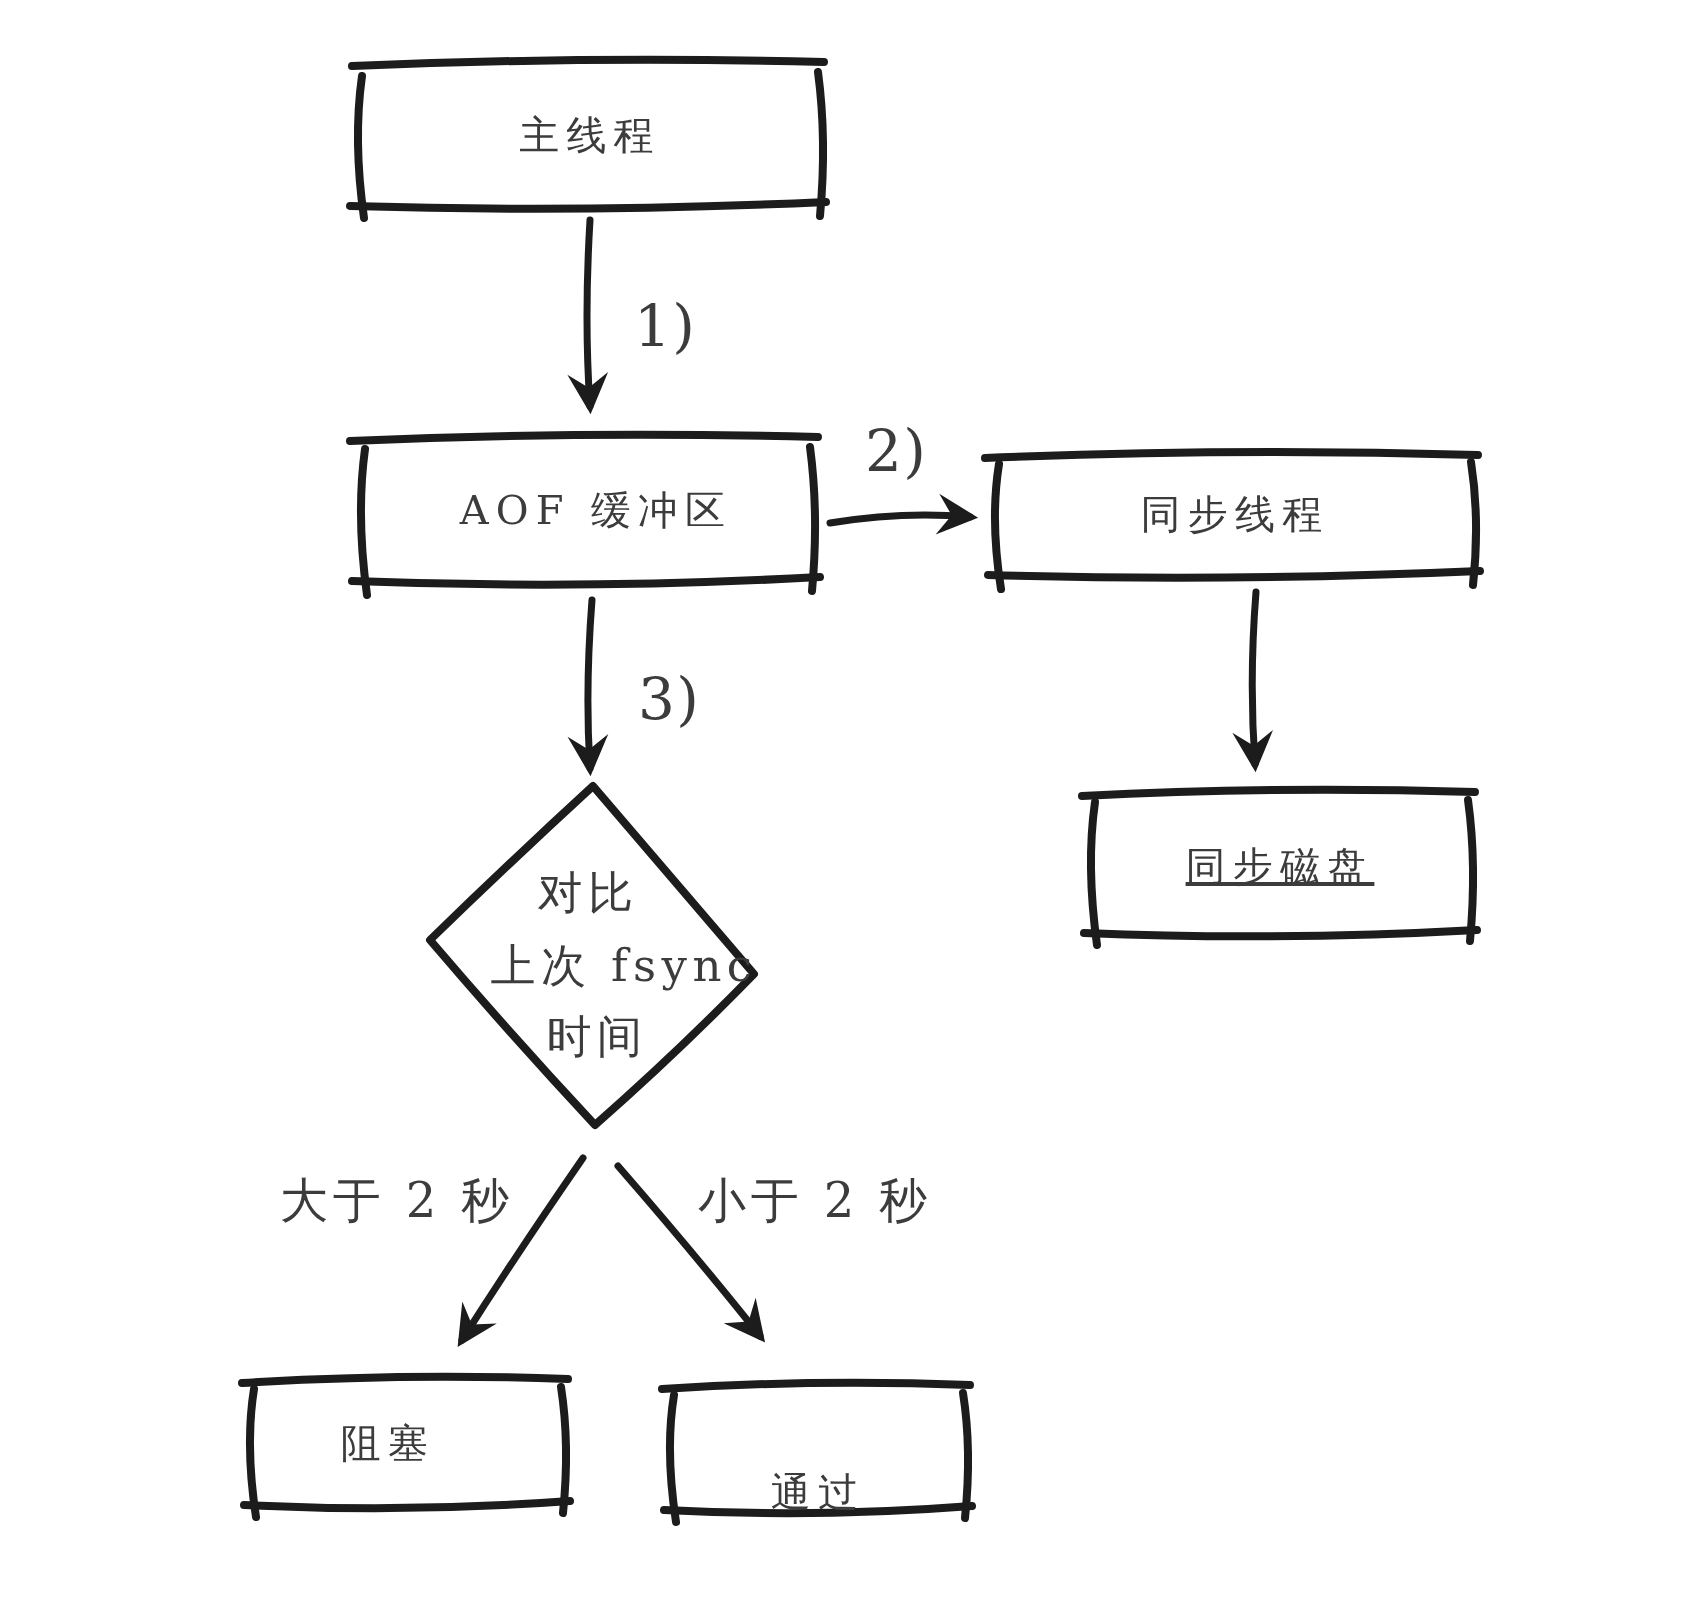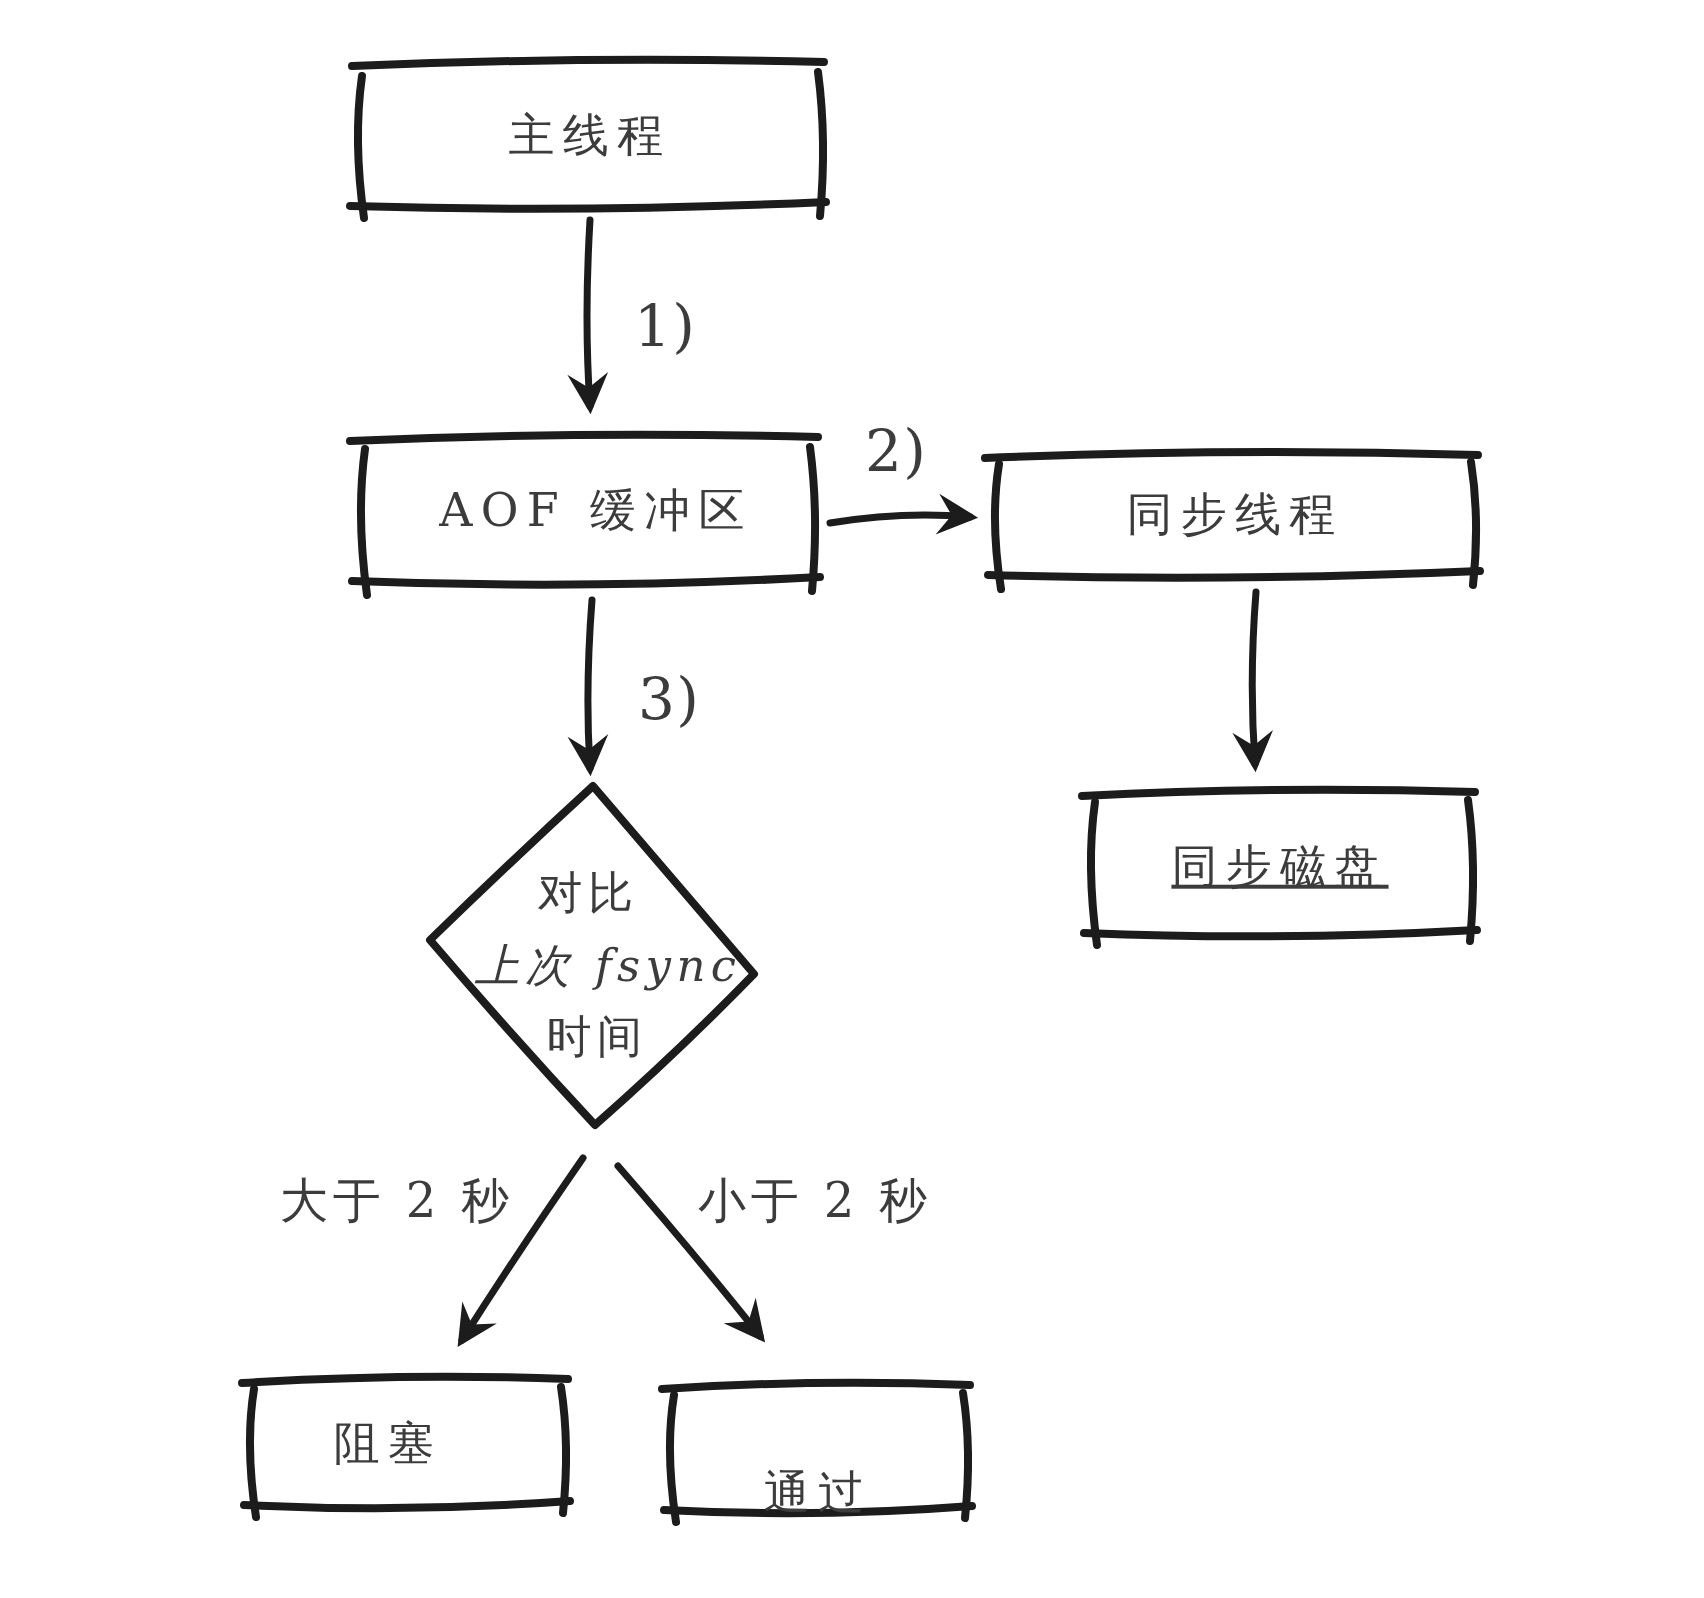--- a/index.html
+++ b/index.html
@@ -33,21 +33,21 @@
   .ah-fill { fill: var(--color-stroke, #1c1c1c); }
   .label {
     position: absolute;
     transform: translate(-50%, -50%);
     color: var(--color-text, #3c3c3c);
     white-space: nowrap;
     text-align: center;
     letter-spacing: 0.18em;
     line-height: 1.1;
   }
-  .t-box    { font-size: 46px; }
+  .t-box    { font-size: 40px; }
   .t-num    { font-size: 58px; letter-spacing: 0.02em; }
   .t-small  { font-size: 45px; letter-spacing: 0.12em; }
   .t-branch { font-size: 48px; letter-spacing: 0.10em; }
 </style>
 </head>
 <body>
 
 <div class="canvas">
 
   <svg class="strokes" viewBox="0 0 1704 1598" xmlns="http://www.w3.org/2000/svg">
@@ -121,21 +121,21 @@
 
   <div class="label t-num" style="left:896px; top:452px;">2)</div>
 
   <div class="label t-box" style="left:1235px; top:514px;">同步线程</div>
 
   <div class="label t-box" style="left:1280px; top:866px;text-decoration:underline;">同步磁盘</div>
 
   <div class="label t-num" style="left:669px; top:700px;">3)</div>
 
   <div class="label t-small" style="left:588px; top:893px;">对比</div>
-  <div class="label t-small" style="left:608px; top:966px;font-style:italic;">上次 fsync</div>
+  <div class="label t-small" style="left:624px; top:966px;">上次 fsync</div>
   <div class="label t-small" style="left:597px; top:1037px;">时间</div>
 
   <div class="label t-branch" style="left:397px; top:1200px;">大于 2 秒</div>
   <div class="label t-branch" style="left:815px; top:1200px;">小于 2 秒</div>
 
   <div class="label t-box" style="left:388px; top:1443px;">阻塞</div>
 
   <div class="label t-box" style="left:818px; top:1492px;">通过</div>
 
 </div>

